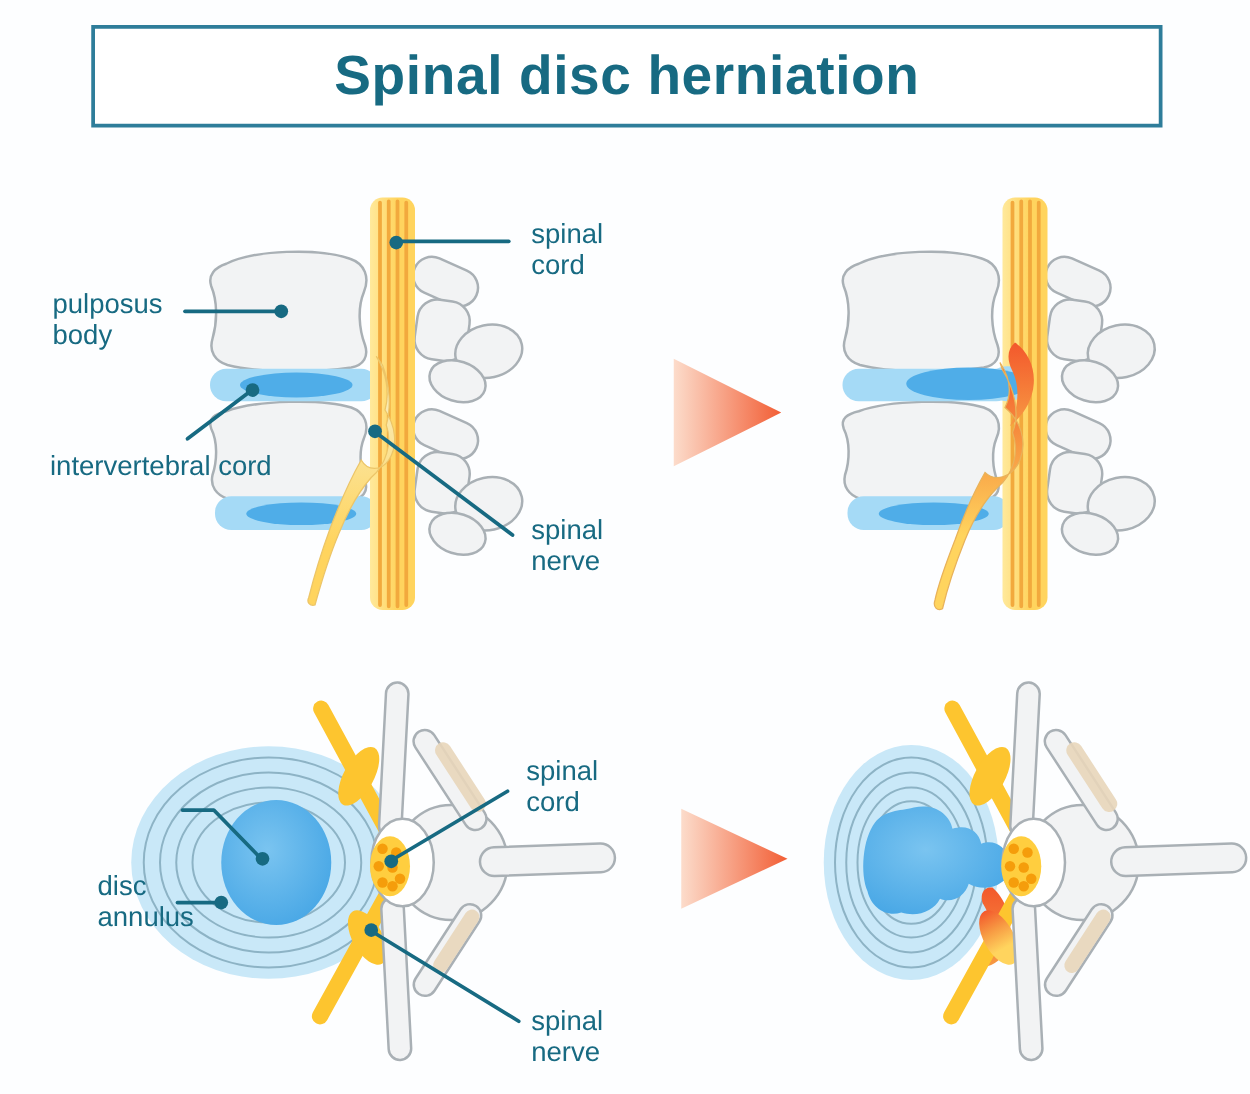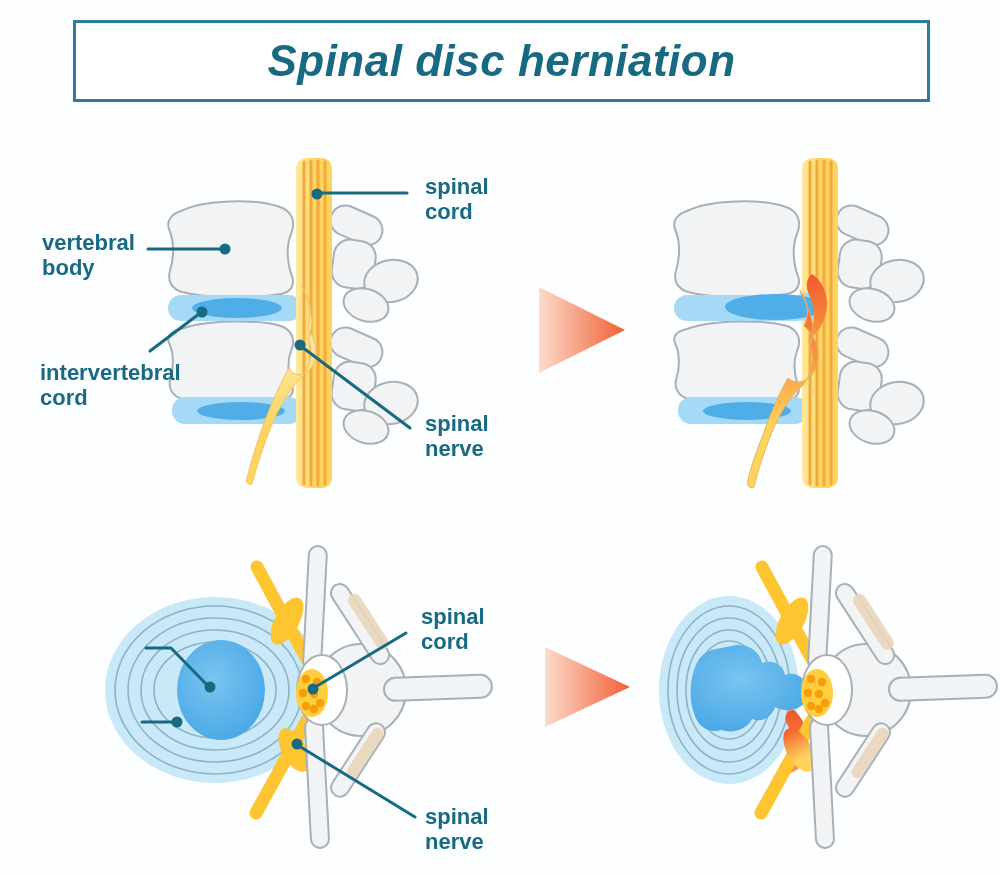--- a/index.html
+++ b/index.html
@@ -1,23 +1,23 @@
 <!DOCTYPE html>
 <html style="--teal: #176a82; --title-border: #2e7d9a; --bone-fill: #f2f3f4; --bone-stroke: #a9b0b5; --disc-light: #a5daf6; --disc-core: #4fade8; --annulus-fill: #c9e8f8; --ring-stroke: #8db3c5; --nucleus-light: #7ac4f0; --nucleus-dark: #41a3e4; --cord-light: #ffe99c; --cord-main: #ffd45e; --cord-stripe: #f2a93d; --nerve-yellow: #fdc52f; --nerve-pale: #f8ecba; --nerve-tail: #ffd45e; --cord-oval: #ffce3f; --dot-orange: #f59d0b; --beige: #e8d6ba; --red: #f3582c; --red-soft: #f79a43; --arrow-light: #fcdccb; --arrow-dark: #f25e35; --background: #fdfeff;"><head>
 <meta charset="utf-8">
 <style>
   html,body{margin:0;padding:0;background:#fff;}
   .canvas{position:relative;width:1000px;height:875px;background:var(--background,#fdfeff);
           font-family:"Liberation Sans",sans-serif;overflow:hidden;}
   .title-box{position:absolute;left:73px;top:20px;width:851px;height:76px;
              border:3px solid var(--title-border,#2e7d9a);background:#fff;
              display:flex;align-items:center;justify-content:center;}
-  .title-box h1{margin:0;font-size:44px;font-weight:bold;color:var(--teal,#176a82);letter-spacing:.5px;font-style:italic;}
+  .title-box h1{margin:0;font-size:44px;font-weight:bold;color:var(--teal,#176a82);letter-spacing:.5px;}
   .art{position:absolute;left:0;top:0;}
-  .lbl{position:absolute;color:var(--teal,#176a82);font-size:22px;font-weight:700;line-height:1.13;}
+  .lbl{position:absolute;color:var(--teal,#176a82);font-size:22px;font-weight:400;line-height:1.13;}
   
   .boneset{fill:var(--bone-fill,#f2f3f4);stroke:var(--bone-stroke,#a9b0b5);stroke-width:2;}
   .canal{fill:#ffffff;}
   .stripe{stroke:var(--cord-stripe,#f2a93d);stroke-width:3;fill:none;stroke-linecap:round;}
   .disc-light{fill:var(--disc-light,#a5daf6);}
   .disc-core{fill:var(--disc-core,#4fade8);}
   .annulus{fill:var(--annulus-fill,#c9e8f8);}
   .ring{fill:none;stroke:var(--ring-stroke,#8db3c5);stroke-width:1.6;}
   .nerve-band{stroke:var(--nerve-yellow,#fdc52f);stroke-width:13;stroke-linecap:round;fill:none;}
   .nerve-fill{fill:var(--nerve-yellow,#fdc52f);}
@@ -218,19 +218,20 @@
         <circle class="ldot" cx="210" cy="687" r="5.5"></circle>
       <path class="leader" d="M142,722 H173"></path>
         <circle class="ldot" cx="177" cy="722" r="5.5"></circle>
       <path class="leader" d="M406,633 L317,686"></path>
         <circle class="ldot" cx="313" cy="689" r="5.5"></circle>
       <path class="leader" d="M299,746 L415,817"></path>
         <circle class="ldot" cx="297" cy="744" r="5.5"></circle>
     </g>
   </svg>
 
-  <div class="lbl" style="left:42px;top:231px;width:118px">vertebral body</div>
+  <div class="lbl" style="left:42px;top:231px;width:118px">pulposus body</div>
   <div class="lbl" style="left:40px;top:361px;width:180px">intervertebral cord</div>
   <div class="lbl" style="left:425px;top:175px;width:84px">spinal cord</div>
   <div class="lbl" style="left:425px;top:412px;width:84px">spinal nerve</div>
+  <div class="lbl" style="left:78px;top:697px;width:104px">disc annulus</div>
   <div class="lbl" style="left:421px;top:605px;width:84px">spinal cord</div>
   <div class="lbl" style="left:425px;top:805px;width:84px">spinal nerve</div>
 </div>
 
 </body></html>

